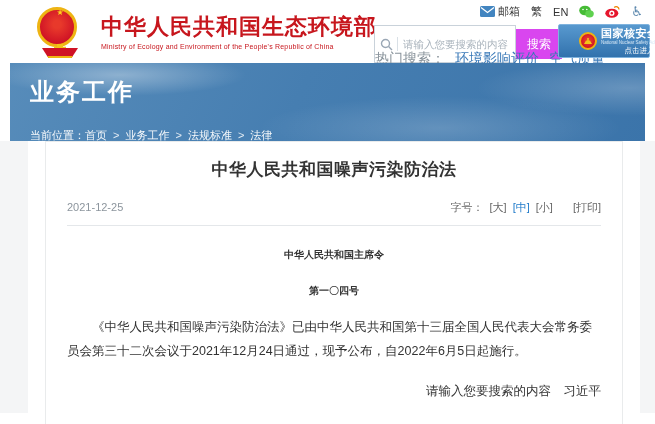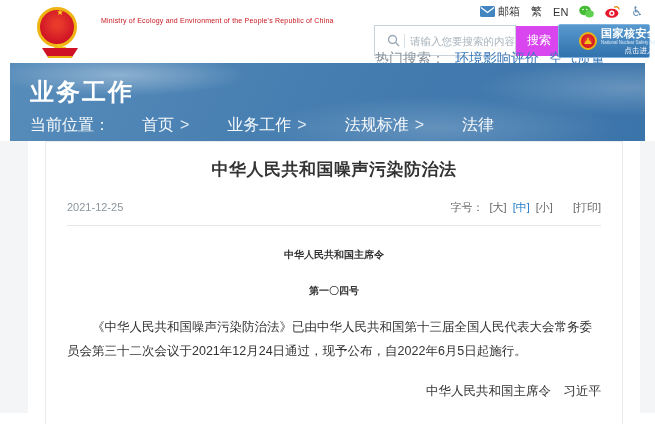--- a/index.html
+++ b/index.html
@@ -21,21 +21,21 @@
       background:#cf1225; clip-path:polygon(0 0,100% 0,82% 100%,18% 100%); border-bottom:2px solid #eeb413; }
   .site-titles { margin-left:9px; padding-top:7px; }
   .site-title-cn { color:#c7161d; font-size:22px; font-weight:bold; letter-spacing:1px; line-height:26px; }
   .site-title-en { color:#c7161d; font-size:7px; margin-top:3px; letter-spacing:0.2px; }
 
   .top-links { position:absolute; right:12px; top:4px; display:flex; align-items:center; gap:11px; font-size:11px; color:#333; }
   .top-link { display:flex; align-items:center; gap:3px; cursor:pointer; color:#333; }
   .a11y-glyph { color:#5b87ad; font-size:13px; line-height:13px; }
 
   .search-row { position:absolute; left:374px; top:25px; display:flex; align-items:center; }
-  .search-box { display:flex; align-items:center; width:142px; height:31px; border:1px solid #c9d2da; background:#fff; padding-left:12px; }
+  .search-box { display:flex; align-items:center; width:142px; height:38px; border:1px solid #c9d2da; background:#fff; padding-left:5px; }
   .search-box .sep { width:1px; height:14px; background:#d9e0e6; margin:0 5px 0 4px; }
   .search-box input { border:none; outline:none; width:105px; font-size:10.5px; color:#333; font-family:inherit; }
   .search-box input::placeholder { color:#a9b3bc; }
   .search-btn { width:46px; height:30px; background:#d946ef; color:#fff; border:none; font-size:12px; cursor:pointer; font-family:inherit; }
   .hot-search { position:absolute; left:375px; top:50px; font-size:14px; color:#8a949c; display:flex; gap:10px; }
   .hot-search .hot-link { color:#3a79b8; cursor:pointer; }
 
   .nsa-box { position:absolute; left:558px; top:24px; width:92px; height:34px; cursor:pointer;
       background:linear-gradient(180deg,#5899cf 0%, #3272ad 100%); border:1px solid #7fb3de; border-radius:2px;
       display:flex; align-items:center; padding:2px 20px; }
@@ -48,21 +48,21 @@
   .nsa-enter { color:#fff; font-size:7.5px; margin-top:2px; text-align:center; }
 
   
   .banner { position:relative; z-index:1; margin:0 10px; height:89px; padding:13px 0 0 20px;
       background:
         radial-gradient(ellipse 180px 30px at 110px 12px, rgba(255,255,255,0.35), rgba(255,255,255,0) 70%),
         radial-gradient(ellipse 260px 45px at 430px 65px, rgba(255,255,255,0.18), rgba(255,255,255,0) 70%),
         radial-gradient(ellipse 220px 40px at 620px 25px, rgba(255,255,255,0.22), rgba(255,255,255,0) 70%),
         linear-gradient(115deg, #578cba 0%, #467eb1 45%, #3b74aa 100%); }
   .banner-title { color:#fff; font-size:24px; font-weight:bold; letter-spacing:2px; }
-  .breadcrumb { margin-top:7px; font-size:16px; color:rgba(255,255,255,0.95); display:flex; align-items:center;gap:32px; }
+  .breadcrumb { margin-top:20px; font-size:11px; color:rgba(255,255,255,0.95); display:flex; align-items:center; }
   .crumb { cursor:pointer; }
   .crumb:not(:last-child)::after { content:">"; margin:0 6px; color:rgba(255,255,255,0.85); cursor:default; display:inline-block; }
 
   
   .main-area { position:relative; z-index:2; background:#f4f5f6; height:272px; }
   .content-wrap { position:relative; margin-left:28px; margin-top:-26px; width:612px; height:330px; background:#fff; }
   .article-card { margin:15px 17px 0; height:300px; border:1px solid #e9ebec; background:#fff; padding:0 21px; }
 
   .article-title { padding-top:16px; text-align:center; font-size:17px; font-weight:bold; color:#333; letter-spacing:0.5px; }
   .meta-row { margin-top:19px; display:flex; justify-content:space-between; align-items:baseline; font-size:11px; color:#8c959d; }
@@ -84,20 +84,21 @@
 
   <div class="site-header">
     <div class="logo-area">
       <div class="emblem">
         <div class="emblem-circle"></div>
         <div class="emblem-star">★</div>
         <div class="emblem-gate"></div>
         <div class="emblem-ribbon"></div>
       </div>
       <div class="site-titles">
+        <div class="site-title-cn">中华人民共和国生态环境部</div>
         <div class="site-title-en">Ministry of Ecology and Environment of the People's Republic of China</div>
       </div>
     </div>
 
     <div class="top-links">
       <span class="top-link">
         <svg width="15" height="11" viewBox="0 0 15 11">
             <rect width="15" height="11" rx="1.5" fill="#4285c0"></rect>
             <path d="M1 1.5 L7.5 6.5 L14 1.5" stroke="#fff" stroke-width="1.2" fill="none"></path>
           </svg>
@@ -176,19 +177,19 @@
             <span class="size-btn active">[中]</span>
             <span class="size-btn">[小]</span>
             <span class="print-btn">[打印]</span>
           </span>
         </div>
         <div class="divider"></div>
 
         <div class="doc-heading">中华人民共和国主席令</div>
         <div class="doc-heading">第一〇四号</div>
         <p class="doc-paragraph">《中华人民共和国噪声污染防治法》已由中华人民共和国第十三届全国人民代表大会常务委员会第三十二次会议于2021年12月24日通过，现予公布，自2022年6月5日起施行。</p>
-        <div class="doc-sign">中华人民共和国主席令　习近平</div>
+        <div class="doc-sign">请输入您要搜索的内容　习近平</div>
 
       </div>
     </div>
   </div>
 
 </div>
 
 </body></html>

